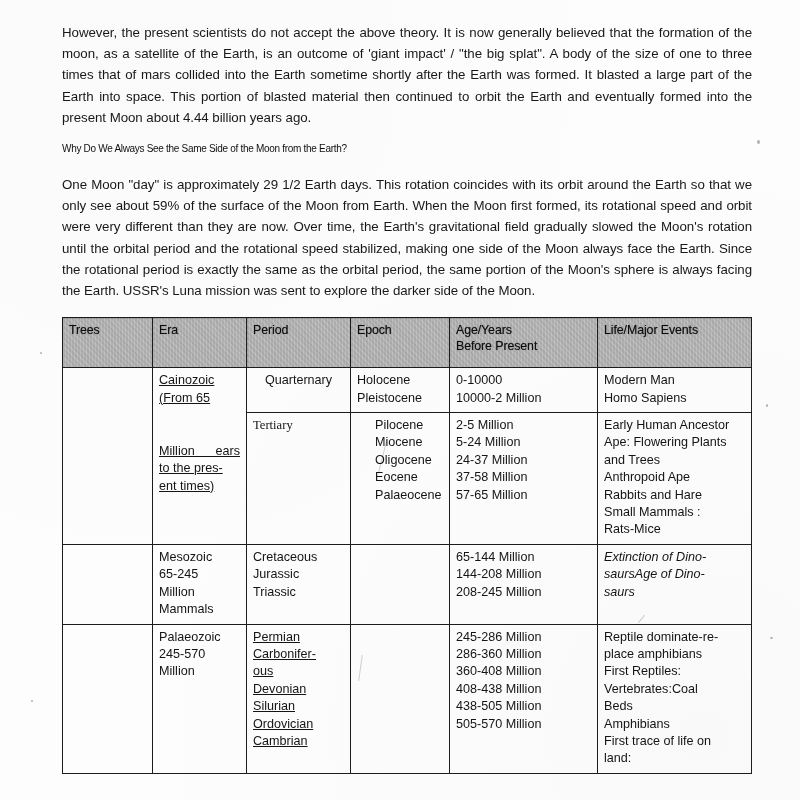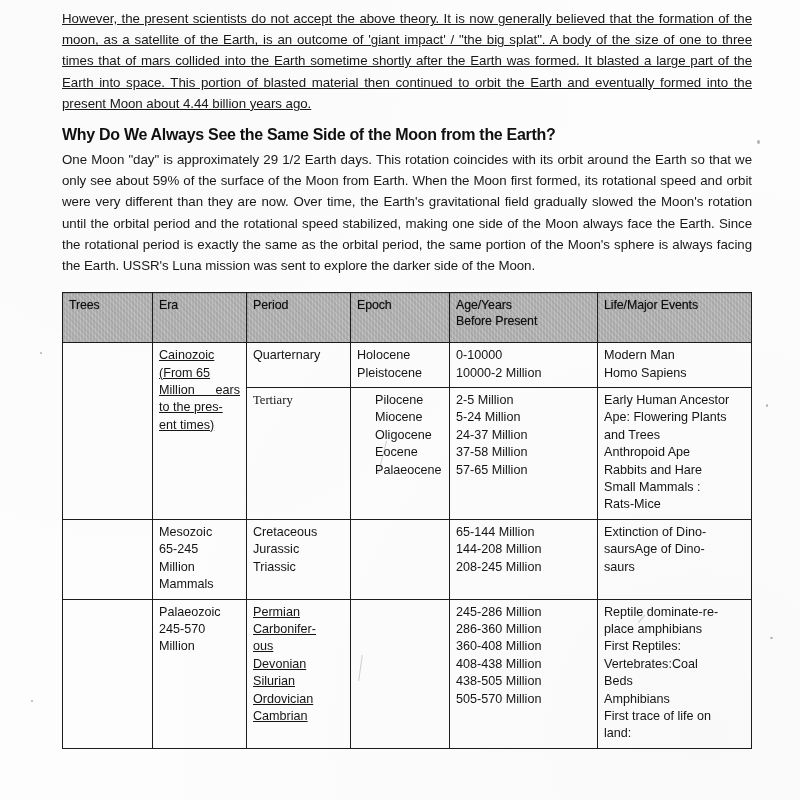--- a/index.html
+++ b/index.html
@@ -36,27 +36,27 @@
   
   .para {
     font-size: 13.3px;
     line-height: 21.2px;
     text-align: justify;
     text-justify: inter-word;
     letter-spacing: -0.05px;
     margin: 0;
     color: #181818;
   }
-  #para-intro { padding-top: 8px; text-decoration: underline; }
+  #para-intro { padding-top: 22px; }
 
   .section-heading {
-    font-size: 16px;
-    font-weight: bold;
+    font-size: 10px;
+    font-weight: normal;
     line-height: 20px;
-    margin: 11px 0 4px 0;
+    margin: 11px 0 15px 0;
     letter-spacing: -0.3px;
     color: #101010;
   }
 
   #para-moon { text-align: justify; }
 
   
   .geo-table-wrap {
     margin-top: 16px;
     width: 689px;
@@ -106,20 +106,21 @@
 
   
   td.empty { }
 
   
   .narrow-just span { display: block; text-decoration: underline; }
   .narrow-just span.spread {
     display: block;
     text-align: justify;
     text-align-last: justify;
+    margin-top: 36px;
   }
 
   
   .speck {
     position: absolute;
     background: rgba(0,0,0,0.30);
     border-radius: 50%;
     pointer-events: none;
   }
   .hairline {
@@ -189,21 +190,21 @@
 
           <tr>
             <td class="empty" rowspan="2"></td>
             <td rowspan="2" class="narrow-just">
               <span>Cainozoic</span>
               <span>(From 65</span>
               <span class="spread">Million  ears</span>
               <span>to the pres-</span>
               <span>ent times)</span>
             </td>
-            <td style="white-space:pre-line;">Quarternary</td>
+            <td style="white-space:pre-line;text-align:center;">Quarternary</td>
             <td style="white-space:pre-line;">Holocene
 Pleistocene</td>
             <td style="white-space:pre-line;">0-10000
 10000-2 Million</td>
             <td style="white-space:pre-line;">Modern Man
 Homo Sapiens</td>
           </tr>
 
           <tr>
             <td style="white-space:pre-line;font-family:Liberation Serif, serif;">Tertiary</td>
@@ -232,21 +233,21 @@
 65-245
 Million
 Mammals</td>
             <td style="white-space:pre-line;">Cretaceous
 Jurassic
 Triassic</td>
             <td style="white-space:pre-line;"></td>
             <td style="white-space:pre-line;">65-144 Million
 144-208 Million
 208-245 Million</td>
-            <td style="white-space:pre-line;">Extinction of Dino-
+            <td style="white-space:pre-line;font-style:italic;">Extinction of Dino-
 saursAge of Dino-
 saurs</td>
           </tr>
 
           <tr>
             <td class="empty"></td>
             <td style="white-space:pre-line;">Palaeozoic
 245-570
 Million</td>
             <td style="white-space:pre-line;text-decoration:underline;">Permian

